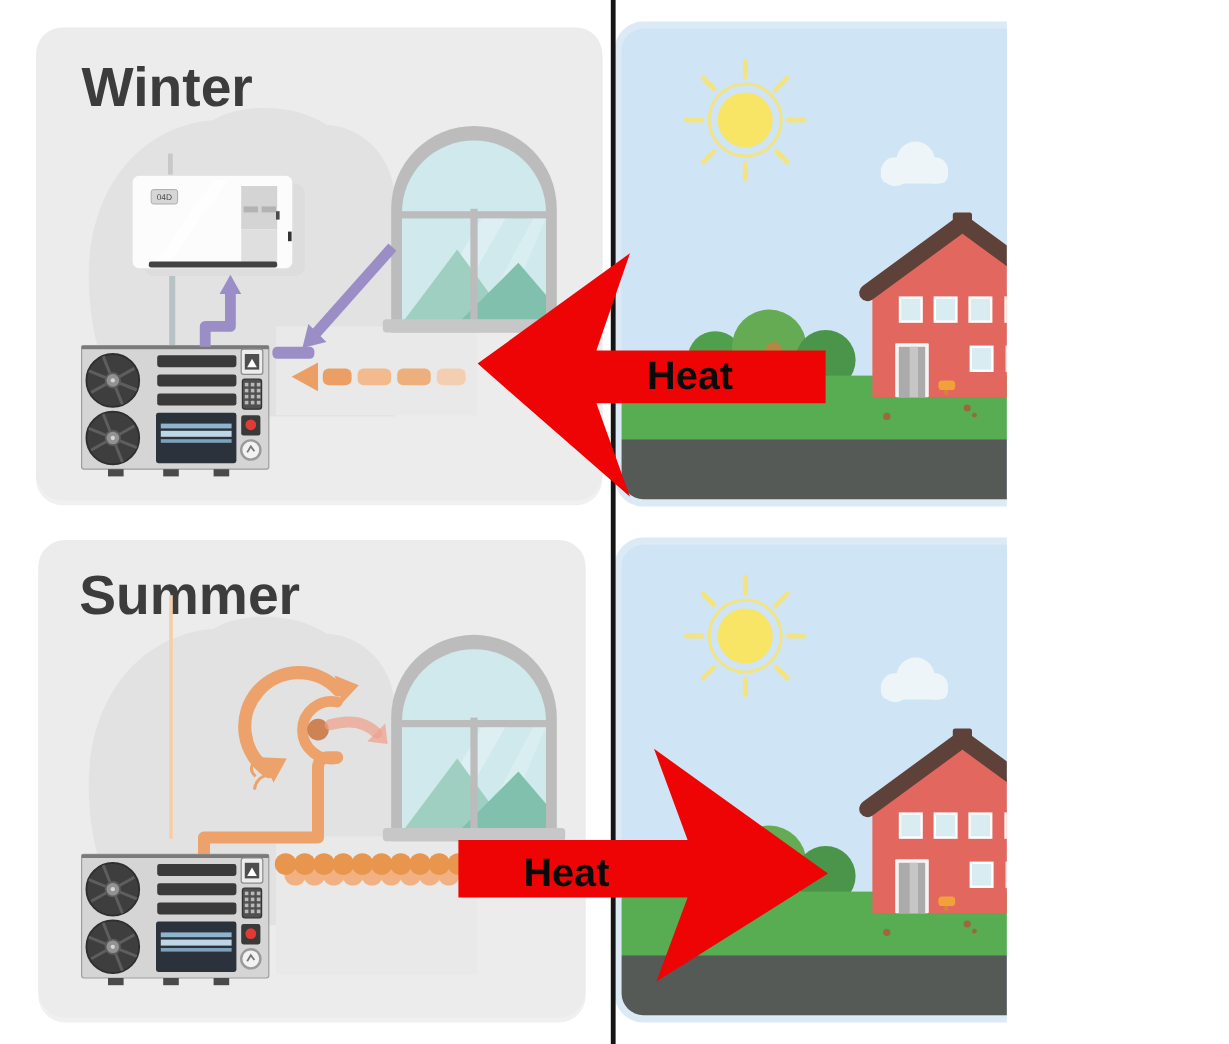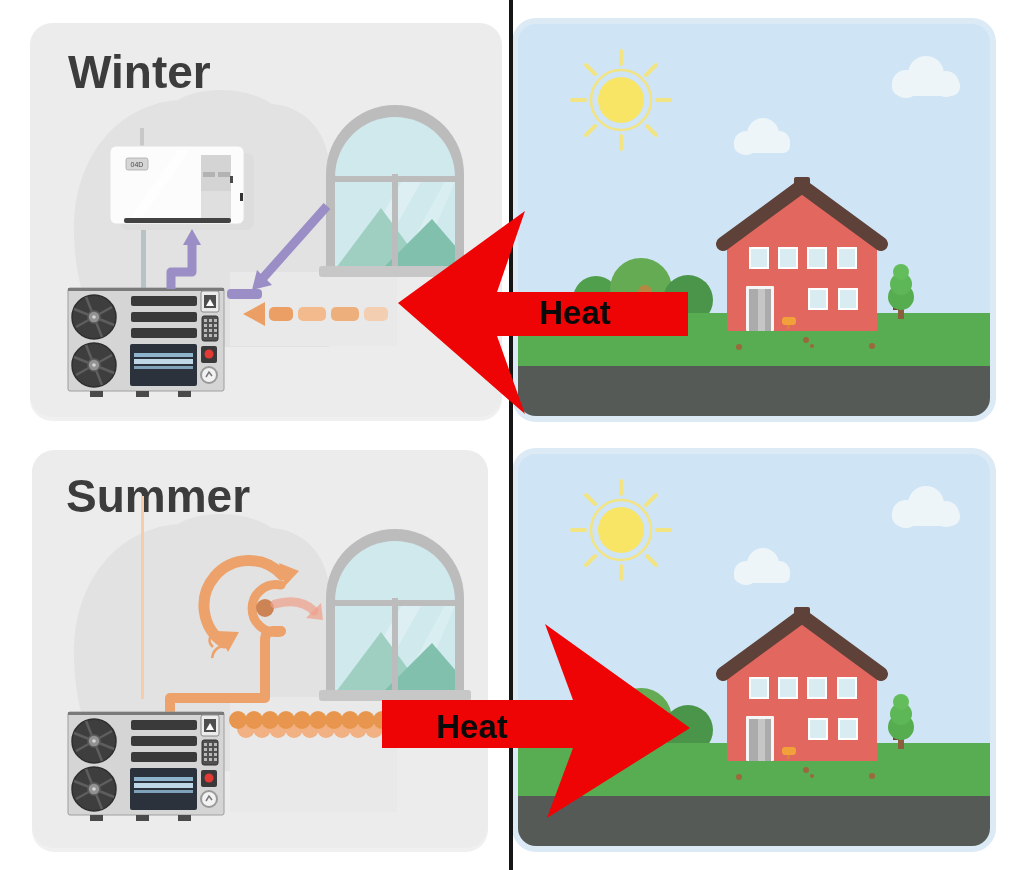--- a/index.html
+++ b/index.html
@@ -1,16 +1,16 @@
 <!DOCTYPE html>
 <html><head>
 <meta charset="utf-8">
 <style>
   html,body{margin:0;padding:0;background:#ffffff;}
-  #stage{position:relative;width:1024px;height:870px;background:#ffffff;overflow:hidden;
+  #stage{position:relative;width:839px;height:870px;background:#ffffff;overflow:hidden;
          font-family:"Liberation Sans", sans-serif;}
   svg text{font-family:"Liberation Sans", sans-serif;}
   .title{font-weight:bold;fill:#3c3c3c;}
   .heat-label{font-weight:bold;fill:#0a0a0a;}
 </style>
 </head>
 <body>
 
 <div id="stage">
 <svg width="1024" height="870" viewBox="0 0 1024 870">

